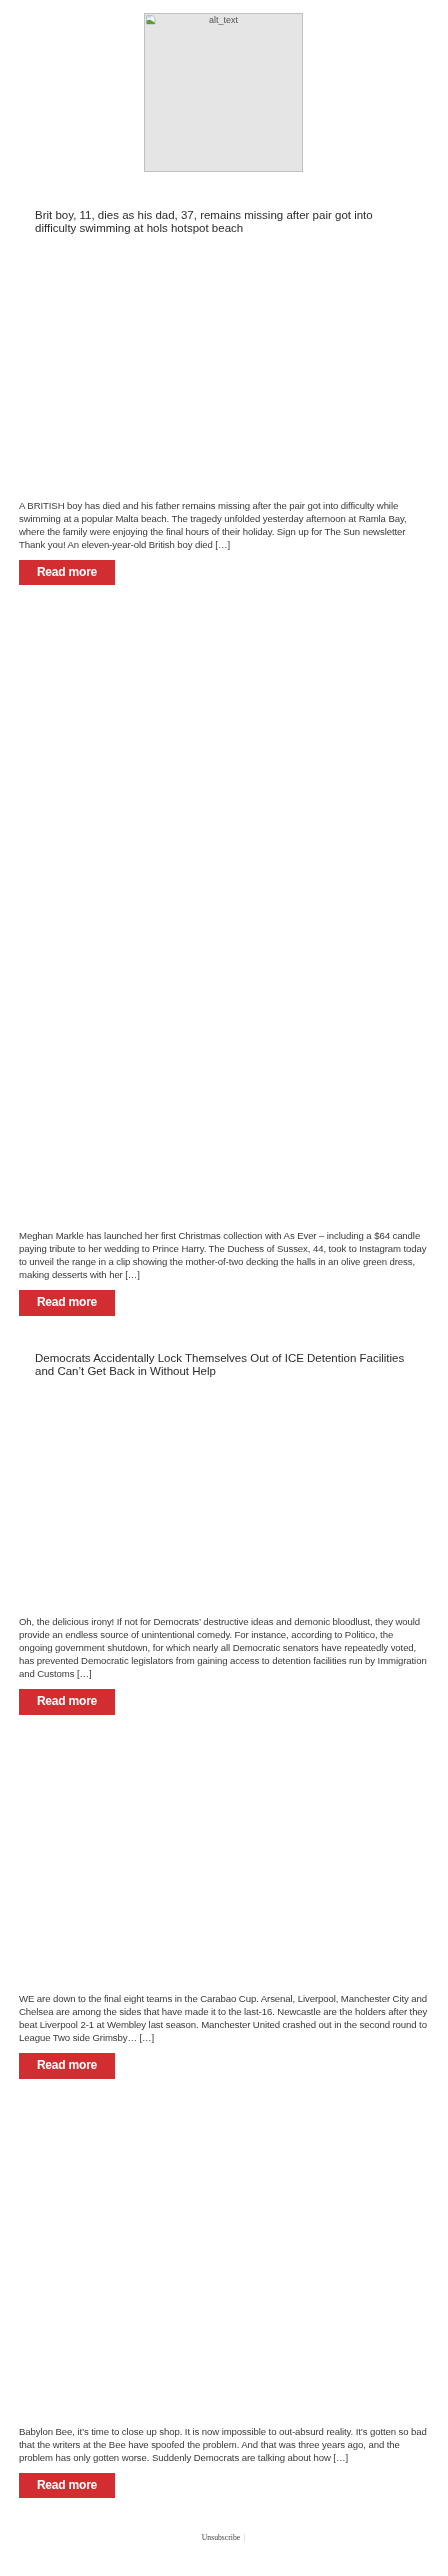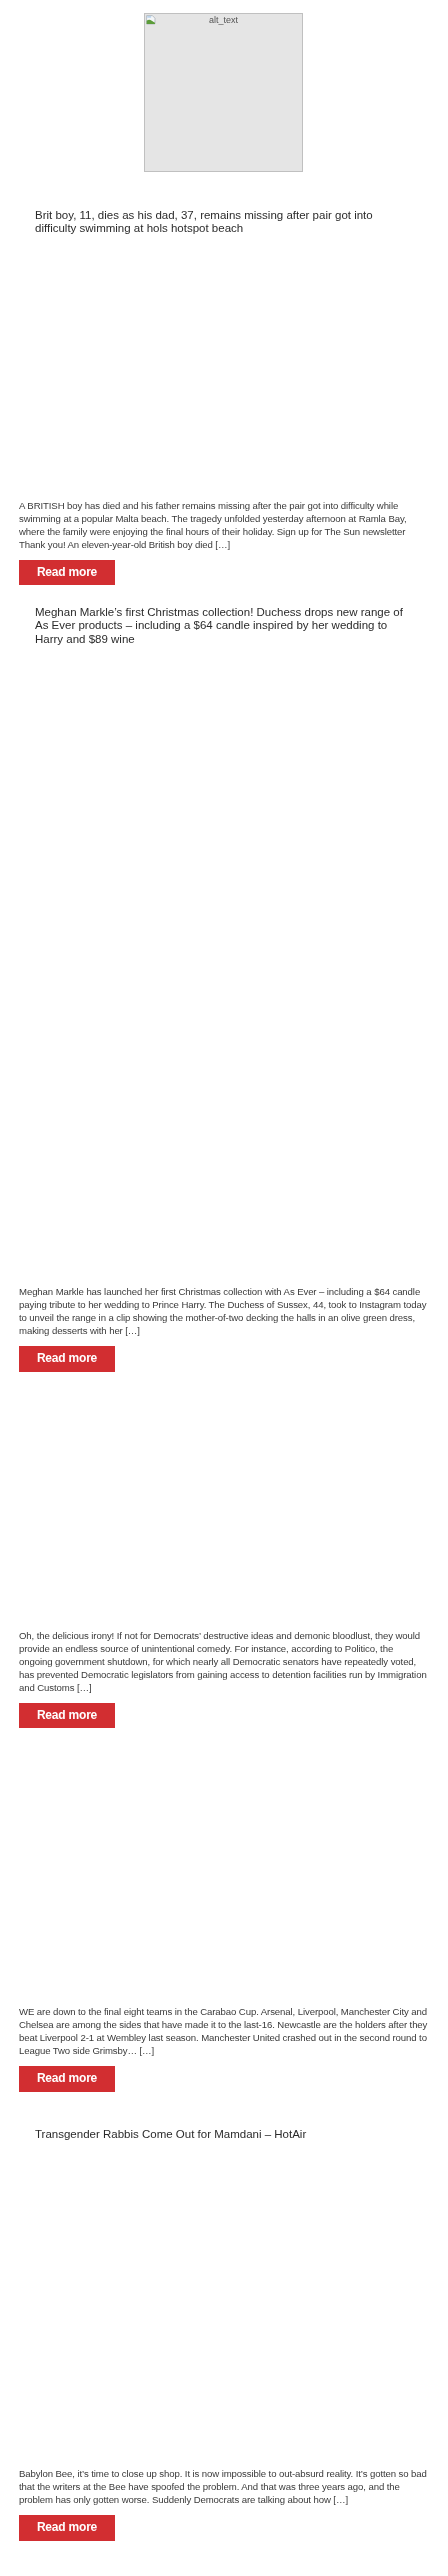--- a/index.html
+++ b/index.html
@@ -56,40 +56,39 @@
   </div>
 
   <div class="article" style="margin-top: 23px;">
     <h2>Brit boy, 11, dies as his dad, 37, remains missing after pair got into difficulty swimming at hols hotspot beach</h2>
     <div class="media" style="height: 247px;"></div>
     <p>A BRITISH boy has died and his father remains missing after the pair got into difficulty while swimming at a popular Malta beach. The tragedy unfolded yesterday afternoon at Ramla Bay, where the family were enjoying the final hours of their holiday. Sign up for The Sun newsletter Thank you! An eleven-year-old British boy died […]</p>
     <a class="btn">Read more</a>
   </div>
 
   <div class="article" style="margin-top: 20.5px;">
-    <h2>Meghan Markle’s first Christmas collection! Duchess drops new range of As Ever products – including a $64 candle inspired by her wedding to Harry and $89 wine</h2>
     <div class="media" style="height: 623px;"></div>
     <p>Meghan Markle has launched her first Christmas collection with As Ever – including a $64 candle paying tribute to her wedding to Prince Harry. The Duchess of Sussex, 44, took to Instagram today to unveil the range in a clip showing the mother-of-two decking the halls in an olive green dress, making desserts with her […]</p>
     <a class="btn">Read more</a>
   </div>
 
   <div class="article" style="margin-top: 36px;">
+    <h2>Democrats Accidentally Lock Themselves Out of ICE Detention Facilities and Can’t Get Back in Without Help</h2>
     <div class="media" style="height: 221px;"></div>
     <p>Oh, the delicious irony! If not for Democrats’ destructive ideas and demonic bloodlust, they would provide an endless source of unintentional comedy. For instance, according to Politico, the ongoing government shutdown, for which nearly all Democratic senators have repeatedly voted, has prevented Democratic legislators from gaining access to detention facilities run by Immigration and Customs […]</p>
     <a class="btn">Read more</a>
   </div>
 
   <div class="article" style="margin-top: 36px;">
     <div class="media" style="height: 241px;"></div>
     <p>WE are down to the final eight teams in the Carabao Cup. Arsenal, Liverpool, Manchester City and Chelsea are among the sides that have made it to the last-16. Newcastle are the holders after they beat Liverpool 2-1 at Wembley last season. Manchester United crashed out in the second round to League Two side Grimsby… […]</p>
     <a class="btn">Read more</a>
   </div>
 
   <div class="article" style="margin-top: 36px;">
-    <h2>Transgender Rabbis Come Out for Mamdani – HotAir</h2>
     <div class="media" style="height: 310px;"></div>
     <p>Babylon Bee, it’s time to close up shop. It is now impossible to out-absurd reality.  It’s gotten so bad that the writers at the Bee have spoofed the problem. And that was three years ago, and the problem has only gotten worse.        Suddenly Democrats are talking about how […]</p>
     <a class="btn">Read more</a>
   </div>
 
   <div class="footer" style="margin-top: 35px; padding-bottom: 6.4px;">
     <span>Unsubscribe</span>
     <span class="sep">|</span>
     
   </div>

